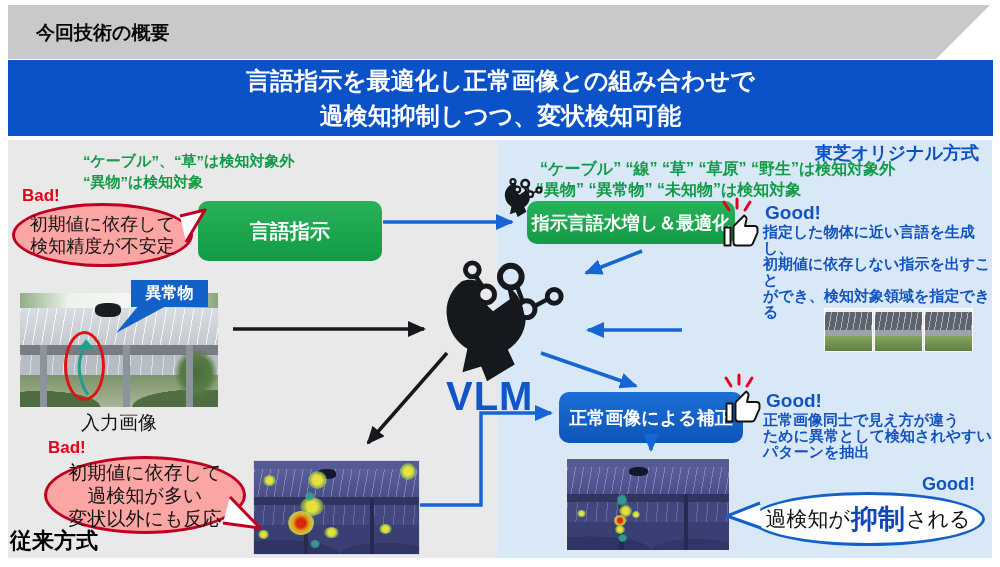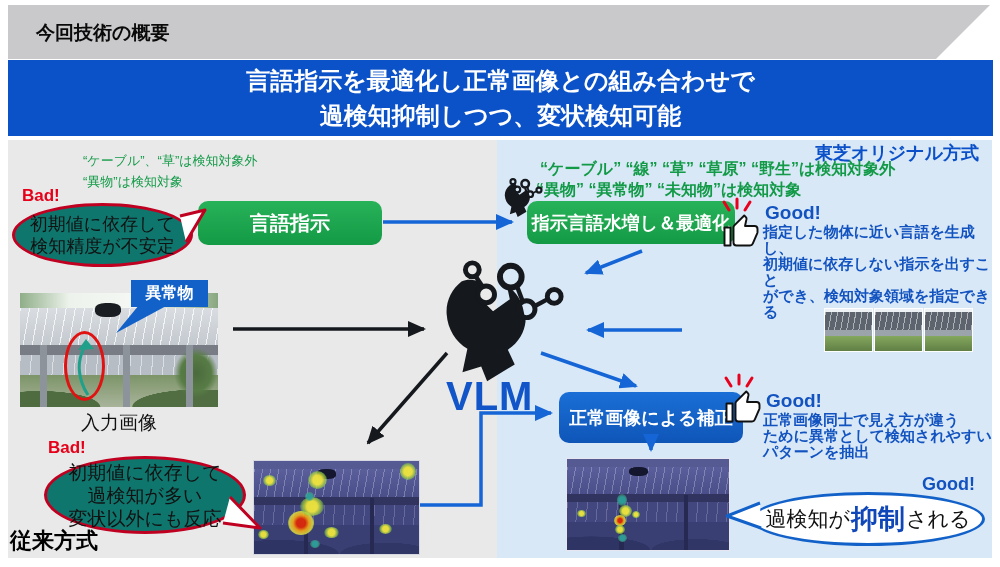--- a/index.html
+++ b/index.html
@@ -12,29 +12,29 @@
     clip-path:polygon(0 0,100% 0,calc(100% - 54px) 100%,0 100%);}
   #header-title{left:36px;top:20px;font-size:19px;font-weight:bold;color:#0a0a0a;}
   #banner{left:8px;top:60px;width:985px;height:76px;background:#0b51c8;color:#fff;
     text-align:center;font-weight:bold;font-size:24px;line-height:35px;padding-top:3px;box-sizing:border-box;}
 
   
   #left-panel{left:8px;top:140px;width:489px;height:418px;background:#e9e9e9;}
   #right-panel{left:497px;top:140px;width:495px;height:418px;background:#d8e8f7;}
 
   
-  #left-note{left:83px;top:150px;color:#129a47;font-weight:normal;font-size:13px;line-height:21px;}
+  #left-note{left:83px;top:150px;color:#129a47;font-weight:bold;font-size:15px;line-height:21px;}
   .bad{color:#e60019;font-weight:800;font-size:17px;}
   #bad1{left:22px;top:186px;}
-  .bubble{background:#0f766e;border:3px solid #c00021;border-radius:50%;display:flex;flex-direction:column;
+  .bubble{background:#fca5a5;border:3px solid #c00021;border-radius:50%;display:flex;flex-direction:column;
     justify-content:center;align-items:center;text-align:center;color:#111;box-sizing:border-box;z-index:6;}
   #bubble1{left:12px;top:203px;width:181px;height:64px;font-size:18px;line-height:22px;}
   .green-btn{background:linear-gradient(180deg,#27b259,#149a45);border-radius:10px;color:#fff;font-weight:bold;
     display:flex;align-items:center;justify-content:center;z-index:5;}
-  #btn-language{left:198px;top:201px;width:184px;height:44px;font-size:20px;}
+  #btn-language{left:198px;top:201px;width:184px;height:60px;font-size:20px;}
   #abnormal-tag{left:131px;top:280px;width:77px;height:27px;background:#1261c9;color:#fff;font-size:16px;
     font-weight:bold;display:flex;align-items:center;justify-content:center;z-index:7;}
   #input-caption{left:20px;top:410px;width:198px;text-align:center;font-size:19px;color:#111;}
   #bad2{left:48px;top:438px;}
   #bubble2{left:44px;top:456px;width:202px;height:78px;font-size:19px;line-height:23px;}
   #method-left{left:10px;top:526px;font-size:22px;font-weight:800;color:#000;}
 
   
   #vlm-icon{left:422px;top:252px;width:148px;height:148px;z-index:8;}
   #vlm-label{left:446px;top:374px;font-size:40px;font-weight:800;color:#1255c8;letter-spacing:1px;z-index:8;}

